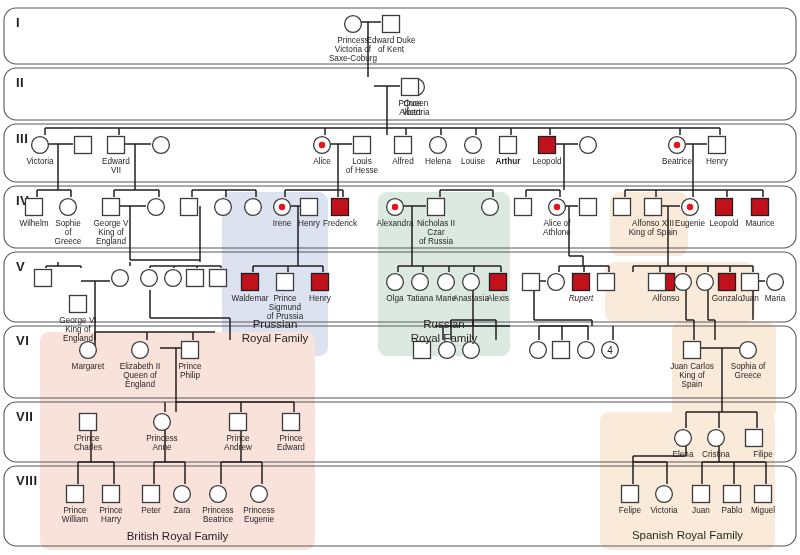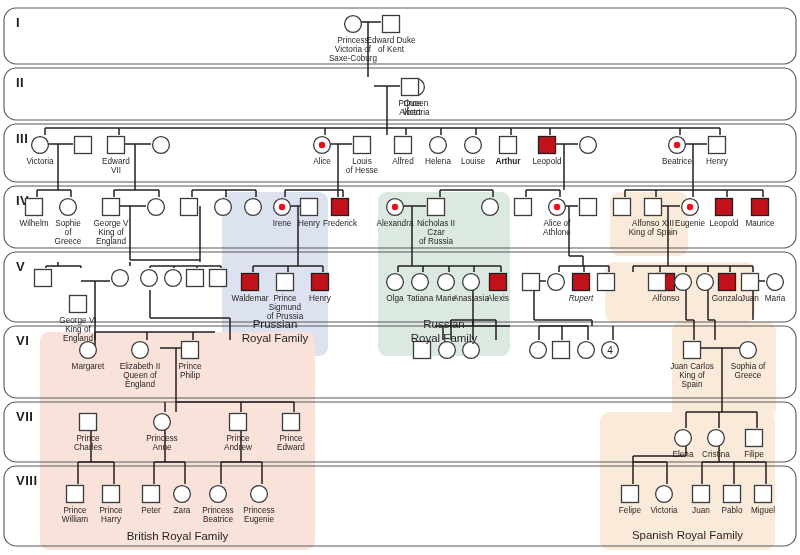--- a/index.html
+++ b/index.html
@@ -706,21 +706,21 @@
       </div>
     </div>
     <div class="person" style="left: 706px; top: 428px; width: 20px; height: 20px;">
       <svg width="20" height="20" viewBox="0 0 20 20" class="shape">
         <circle cx="10" cy="10" r="8.4" fill="#ffffff" stroke="#3b3b3b" stroke-width="1.3"></circle>
       </svg>
       <div class="lbl ">
         <div>Cristina</div>
       </div>
     </div>
-    <div class="person" style="left: 744px; top: 428px; width: 20px; height: 20px;">
+    <div class="person" style="left: 744px; top: 428px; width: 20px; height: 20px; padding-left: 18px;">
       <svg width="20" height="20" viewBox="0 0 20 20" class="shape">
         <rect x="1.5" y="1.5" width="17" height="17" fill="#ffffff" stroke="#3b3b3b" stroke-width="1.3"></rect>
       </svg>
       <div class="lbl ">
         <div>Filipe</div>
       </div>
     </div>
     <div class="person" style="left: 65px; top: 484px; width: 20px; height: 20px;">
       <svg width="20" height="20" viewBox="0 0 20 20" class="shape">
         <rect x="1.5" y="1.5" width="17" height="17" fill="#ffffff" stroke="#3b3b3b" stroke-width="1.3"></rect>

